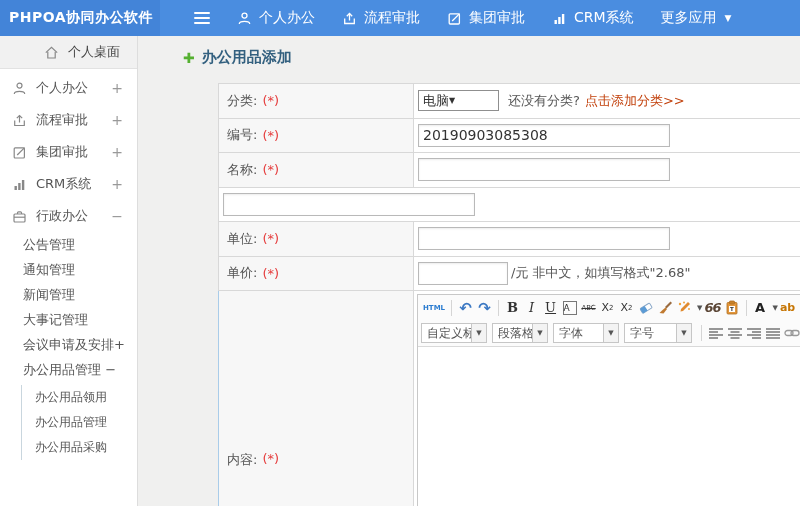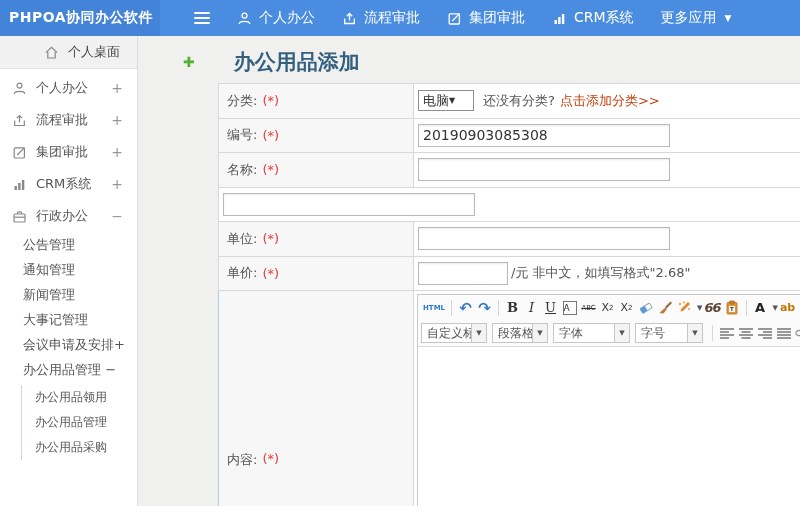--- a/index.html
+++ b/index.html
@@ -42,21 +42,21 @@
   .side-item .lbl { margin-left: 9px; flex: 1; }
   .expander { color: #999; font-size: 14px; font-weight: normal; }
   .sub-item { height: 25px; line-height: 25px; padding-left: 23px; font-size: 13px; color: #555; cursor: pointer; white-space: nowrap; }
   .subsub-wrap { margin-left: 21px; border-left: 1px solid #c9d6de; margin-top: 3px; }
   .subsub-item { height: 25px; line-height: 25px; padding-left: 13px; font-size: 12px; color: #555; cursor: pointer; }
 
   
   .content { position: absolute; top: 36px; left: 138px; right: 0; bottom: 0; overflow: hidden; }
   .page-title { position: absolute; left: 45px; top: 12px; display: flex; align-items: center; }
   .plus-icon { color: #55b030; font-size: 14px; font-weight: bold; margin-right: 7px; }
-  .title-text { font-size: 21px; font-weight: bold; color: #33607f; margin-left: 32px; }
+  .title-text { font-size: 15px; font-weight: bold; color: #33607f; }
 
   .form-table {
     position: absolute; left: 80px; top: 47px; width: 680px;
     border-top: 1px solid #d8d8d8; border-left: 1px solid #d8d8d8;
     font-size: 13px; color: #555; background: #fff;
   }
   .frow { display: flex; border-bottom: 1px solid #d8d8d8; height: 34.5px; }
   .flabel {
     width: 195px; background: #f7f7f7; border-right: 1px solid #d8d8d8;
     display: flex; align-items: center; padding-left: 8px; flex-shrink: 0;
@@ -64,21 +64,21 @@
   .req { color: #e53c3c; margin-left: 5px; }
   .fvalue { flex: 1; background: #fff; display: flex; align-items: center; padding-left: 4px; }
   input.txt {
     width: 252px; height: 23px; border: 1px solid #b9b9b9;
     box-shadow: inset 0 1px 2px rgba(0,0,0,.08);
     font-size: 14px; padding: 0 4px; color: #333;
     font-family: "DejaVu Sans","Liberation Sans",sans-serif;
   }
   input.txt.small { width: 90px; }
   .fake-select {
-    width: 56px; height: 21px; border: 1px solid #8f8f8f; background: #fff;
+    width: 81px; height: 21px; border: 1px solid #8f8f8f; background: #fff;
     display: flex; align-items: center; justify-content: flex-start;
     padding: 0 4px; font-size: 13px; color: #333; cursor: pointer;
   }
   .fake-select .sel-caret { font-size: 8px; color: #333; }
   .hint { margin-left: 9px; color: #555; }
   .hint2 { margin-left: 3px; color: #555; }
   .link { color: #c2410c; margin-left: 5px; cursor: pointer; }
 
   
   .frow.content-row { height: auto; min-height: 222px; border-bottom: none; margin-left: -1px; border-left: 1px solid #a9cce9; }
@@ -397,21 +397,21 @@
 
           <div class="tb-row second">
             <div class="dd" style="width:66px">
               <span class="dd-text">自定义标题</span>
               <span class="dd-caret">▼</span>
             </div>
             <div class="dd" style="width:56px">
               <span class="dd-text">段落格式</span>
               <span class="dd-caret">▼</span>
             </div>
-            <div class="dd" style="width:77px">
+            <div class="dd" style="width:66px">
               <span class="dd-text">字体</span>
               <span class="dd-caret">▼</span>
             </div>
             <div class="dd" style="width:68px">
               <span class="dd-text">字号</span>
               <span class="dd-caret">▼</span>
             </div>
             <span class="tb-sep"></span>
             <span class="tb-btn">
               <svg width="14" height="11" viewBox="0 0 14 11" stroke="#777" stroke-width="1.4">

